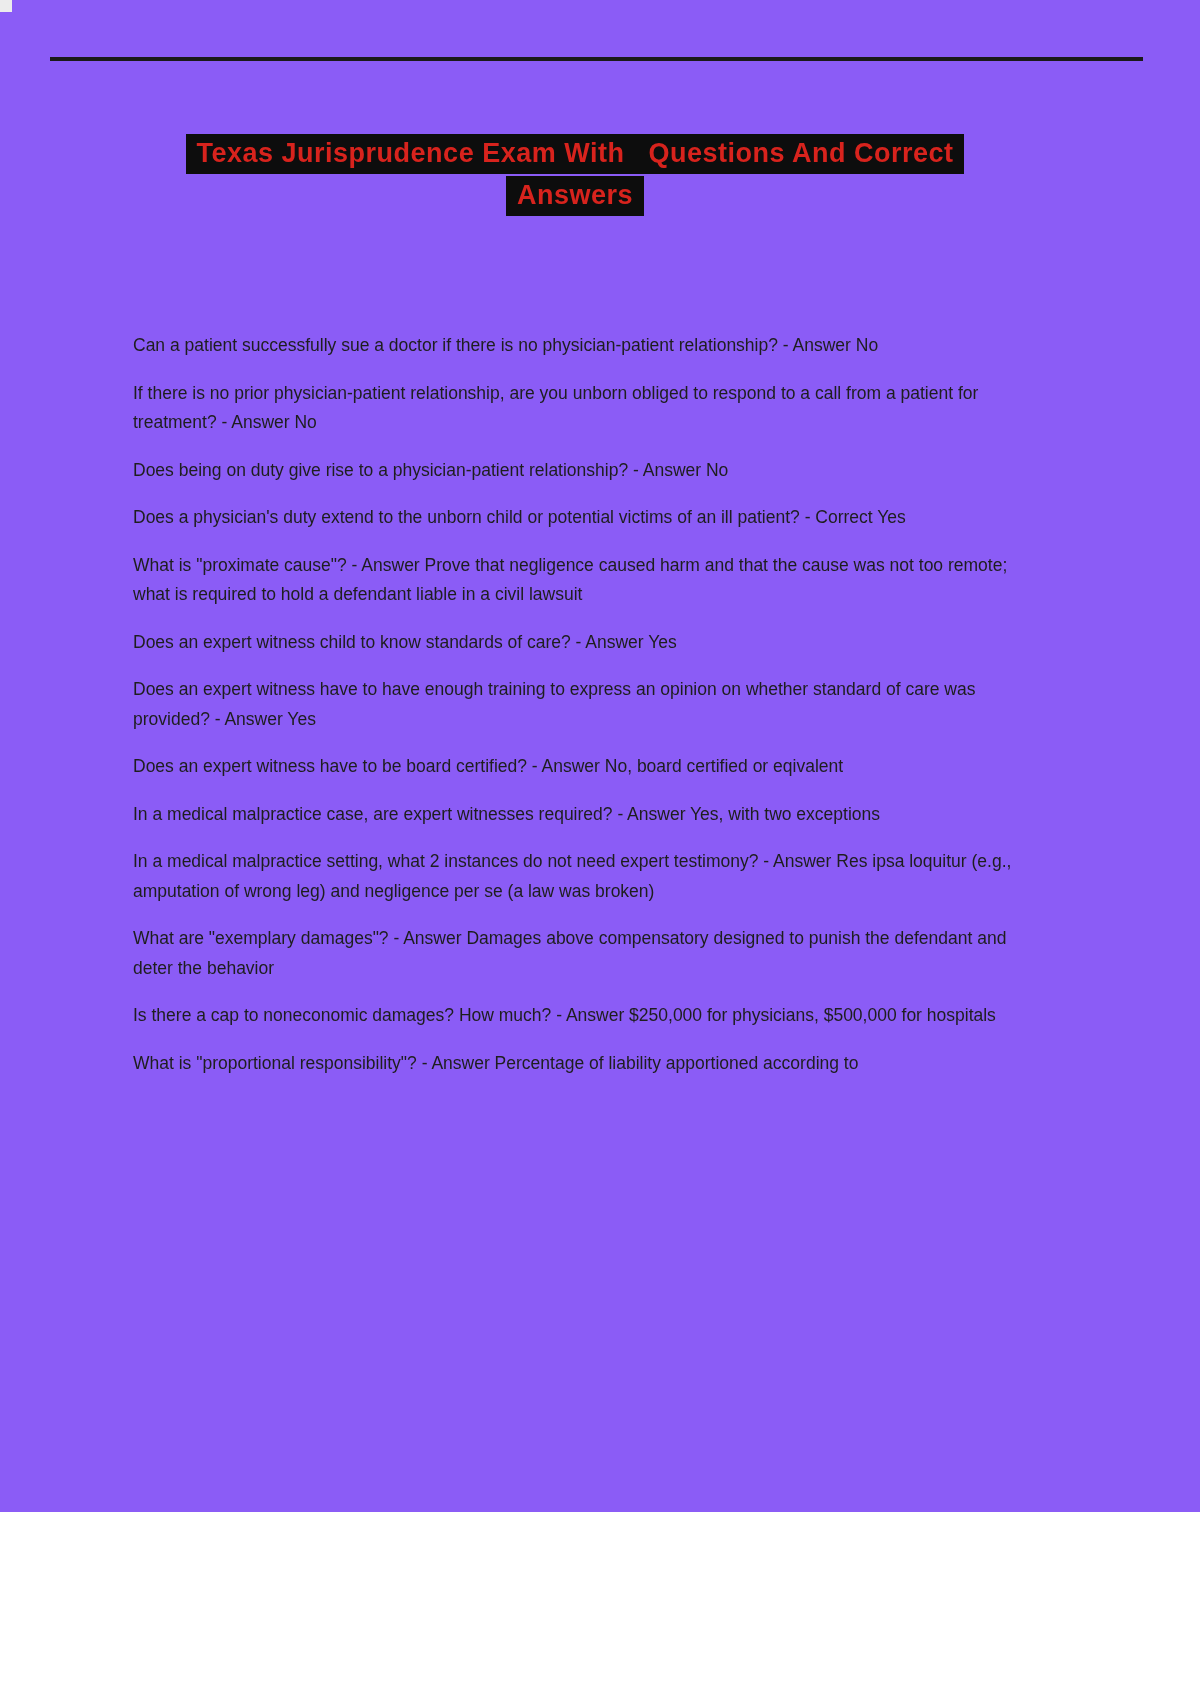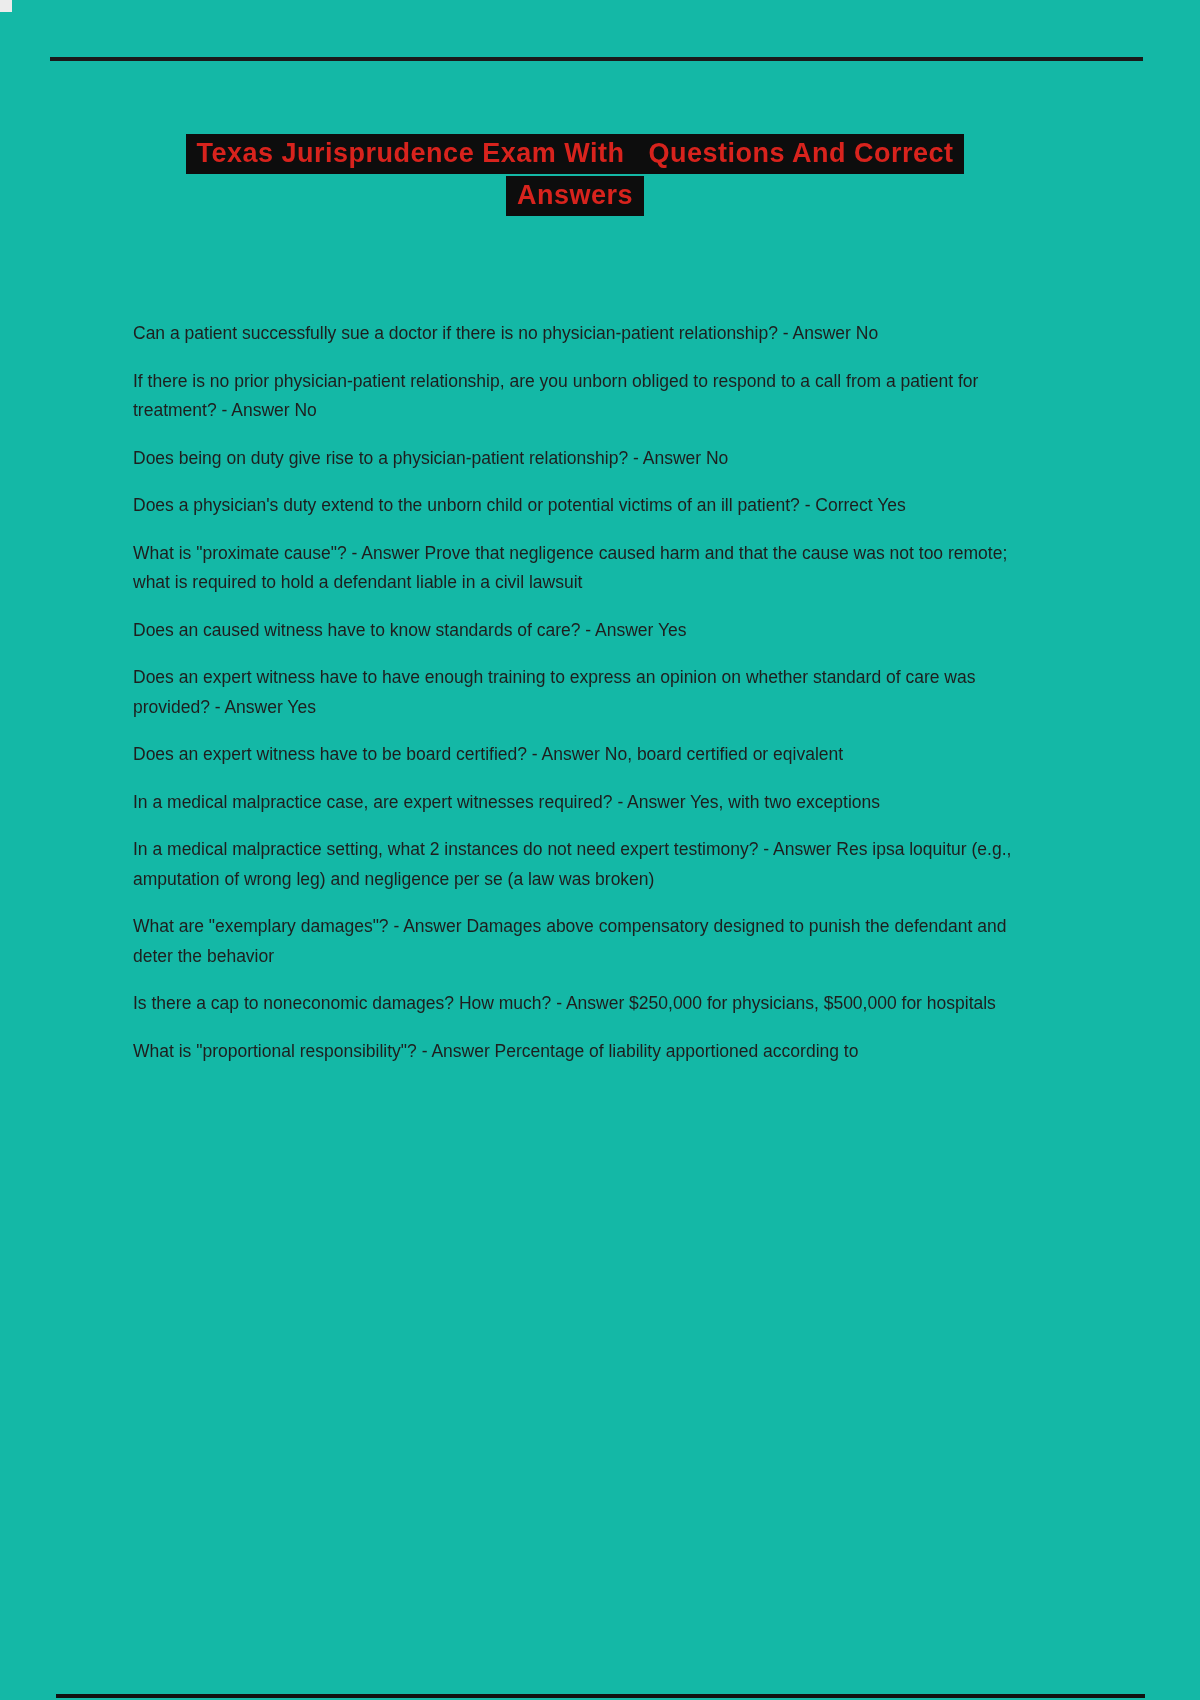--- a/index.html
+++ b/index.html
@@ -3,22 +3,22 @@
 <meta charset="utf-8">
 <style>
   html, body {
     margin: 0;
     padding: 0;
     background: #ffffff;
   }
   .page {
     position: relative;
     width: 1200px;
-    height: 1700px;
-    background: #14b8a6;
+    height: 1512px;
+    background: #8b5cf6;
     overflow: hidden;
     font-family: "Liberation Sans", sans-serif;
   }
   .corner-artifact {
     position: absolute;
     left: 0;
     top: 0;
     width: 12px;
     height: 12px;
     background: #ececec;
@@ -54,21 +54,21 @@
     background: #0d0d0d;
     color: #d8231d;
     font-size: 27px;
     font-weight: bold;
     line-height: 29px;
     padding: 5px 11px 6px 11px;
     letter-spacing: 0.5px;
   }
   .body-text {
     position: absolute;
-    top: 319px;
+    top: 331px;
     left: 133px;
     width: 882px;
   }
   .para {
     margin: 0 0 18px 0;
     font-size: 17.5px;
     line-height: 29.5px;
     color: #1e1e1e;
     letter-spacing: 0px;
   }
@@ -90,21 +90,21 @@
       <span class="hl">Answers</span>
     </div>
   </div>
 
   <div class="body-text">
       <p class="para">Can a patient successfully sue a doctor if there is no physician-patient relationship? - Answer No</p>
       <p class="para">If there is no prior physician-patient relationship, are you unborn obliged to respond to a call from a patient for treatment? - Answer No</p>
       <p class="para">Does being on duty give rise to a physician-patient relationship? - Answer No</p>
       <p class="para">Does a physician's duty extend to the unborn child or potential victims of an ill patient? - Correct Yes</p>
       <p class="para">What is "proximate cause"? - Answer Prove that negligence caused harm and that the cause was not too remote; what is required to hold a defendant liable in a civil lawsuit</p>
-      <p class="para">Does an caused witness have to know standards of care? - Answer Yes</p>
+      <p class="para">Does an expert witness child to know standards of care? - Answer Yes</p>
       <p class="para">Does an expert witness have to have enough training to express an opinion on whether standard of care was provided? - Answer Yes</p>
       <p class="para">Does an expert witness have to be board certified? - Answer No, board certified or eqivalent</p>
       <p class="para">In a medical malpractice case, are expert witnesses required? - Answer Yes, with two exceptions</p>
       <p class="para">In a medical malpractice setting, what 2 instances do not need expert testimony? - Answer Res ipsa loquitur (e.g., amputation of wrong leg) and negligence per se (a law was broken)</p>
       <p class="para">What are "exemplary damages"? - Answer Damages above compensatory designed to punish the defendant and deter the behavior</p>
       <p class="para">Is there a cap to noneconomic damages? How much? - Answer $250,000 for physicians, $500,000 for hospitals</p>
       <p class="para">What is "proportional responsibility"? - Answer Percentage of liability apportioned according to</p>
     </div>
 
   <div class="bottom-rule"></div>

